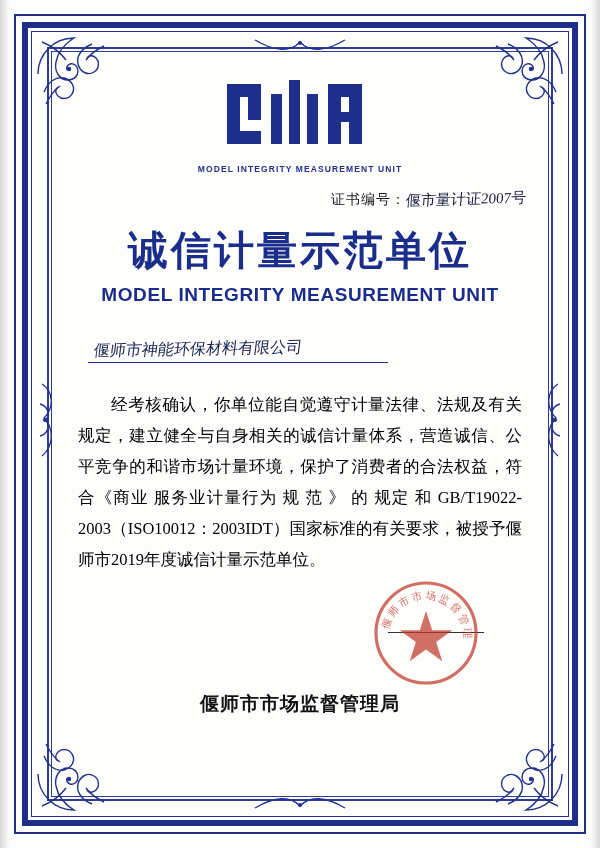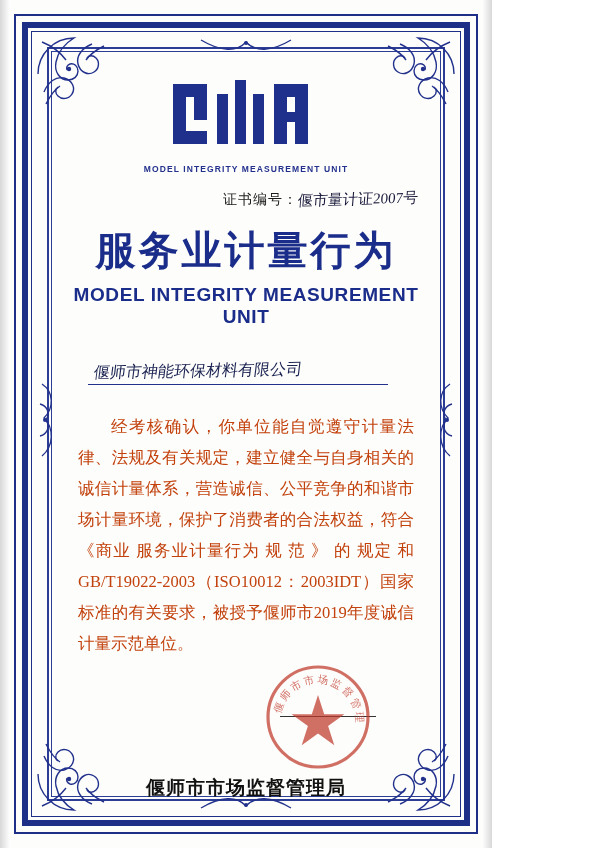--- a/index.html
+++ b/index.html
@@ -8,21 +8,21 @@
     background: #ffffff;
   }
   body {
     width: 600px;
     height: 848px;
     font-family: "Liberation Sans", sans-serif;
     overflow: hidden;
   }
   .certificate {
     position: relative;
-    width: 492px;
+    width: 600px;
     height: 848px;
     background: #fdfdfb;
     box-sizing: border-box;
   }
   
   .outer-frame {
     position: absolute;
     left: 14px; top: 14px; right: 14px; bottom: 14px;
     border: 2px solid #1d2f86;
     box-sizing: border-box;
@@ -145,21 +145,21 @@
     color: #1c2452;
     transform: skewX(-8deg) rotate(-1deg);
     white-space: nowrap;
   }
   .body-text {
     margin-top: 26px;
     margin-left: 18px;
     margin-right: 18px;
     font-size: 16.5px;
     line-height: 31px;
-    color: #c2410c;
+    color: #000000;
     text-align: justify;
     font-family: "Liberation Serif", serif;
     text-indent: 2em;
   }
   .issuer-row {
     margin-top: 40px;
     text-align: right;
     padding-right: 56px;
     font-size: 16px;
     color: #111;
@@ -304,21 +304,21 @@
           <rect x="101" y="36" width="34" height="10"></rect>
         </svg>
       </span>
       <div class="logo-caption">MODEL INTEGRITY MEASUREMENT UNIT</div>
     </div>
 
     <div class="cert-no">
       <span class="label">证书编号：</span><span class="handwriting">偃市量计证2007号</span>
     </div>
 
-    <div class="title-cn">服务业计量行为</div>
+    <div class="title-cn">诚信计量示范单位</div>
     <div class="title-en">MODEL INTEGRITY MEASUREMENT UNIT</div>
 
     <div class="unit-line">
       <span class="unit-name">偃师市神能环保材料有限公司</span>
     </div>
 
     <div class="body-text">经考核确认，你单位能自觉遵守计量法律、法规及有关规定，建立健全与自身相关的诚信计量体系，营造诚信、公平竞争的和谐市场计量环境，保护了消费者的合法权益，符合《商业 服务业计量行为 规 范 》 的 规定 和 GB/T19022-2003（ISO10012：2003IDT）国家标准的有关要求，被授予偃师市2019年度诚信计量示范单位。</div>
 
     <div class="issuer-row">
       <span class="issuer-underline"></span>

